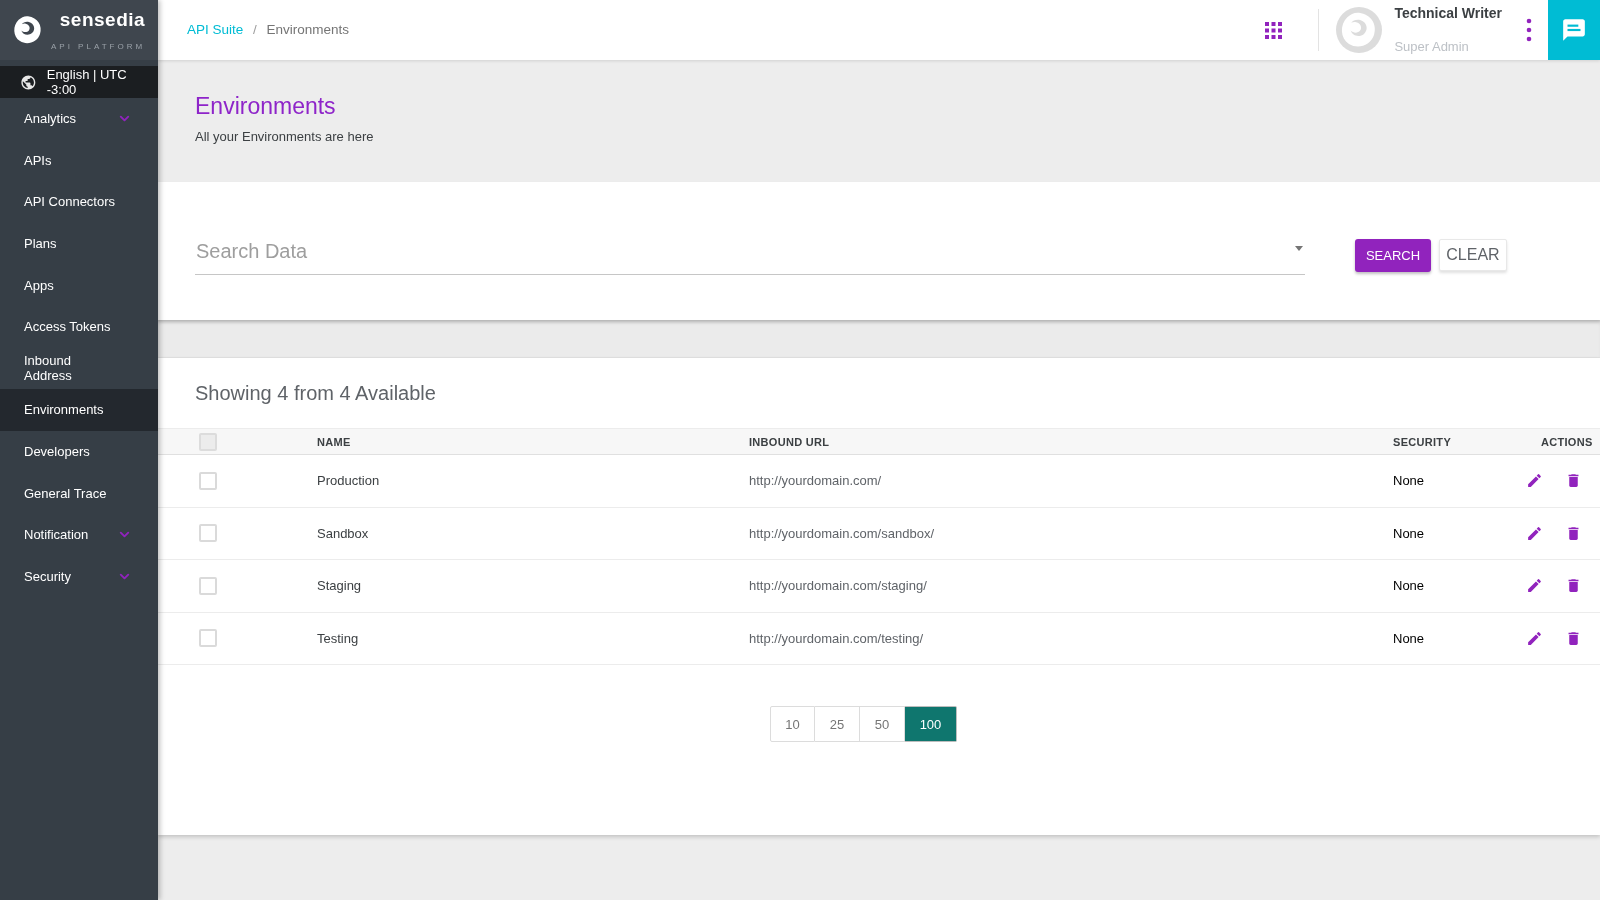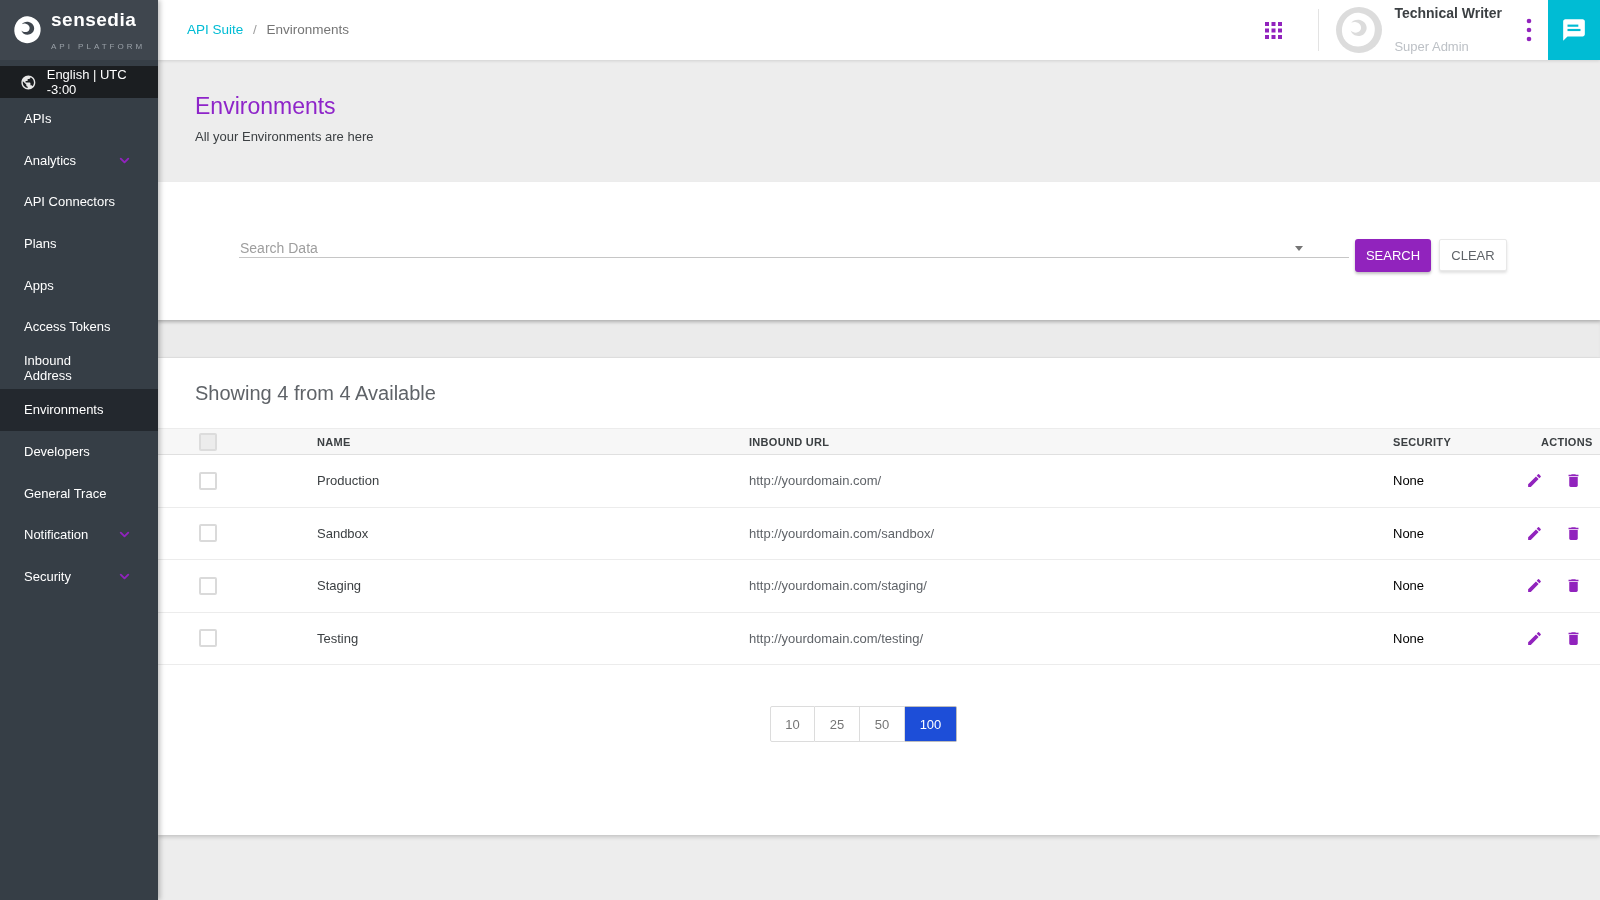--- a/index.html
+++ b/index.html
@@ -6,21 +6,21 @@
   html,body { width:1600px; height:900px; overflow:hidden;
     font-family:"Liberation Sans", sans-serif; background:#ededed; }
 
   .app { position:relative; width:1600px; height:900px; }
 
   
   .sidebar { position:absolute; left:0; top:0; width:158px; height:900px;
     background:#363e46; z-index:30; box-shadow:2px 0 5px rgba(0,0,0,.25); }
   .logo-block { height:60px; background:#3f464e; display:flex; align-items:center;
     padding-left:12px; cursor:pointer; }
-  .logo-text { margin-left:7px; display:flex; flex-direction:column; }
+  .logo-text { margin-left:7px; display:flex; flex-direction:column;text-align:right; }
   .brand-name { color:#fff; font-size:19px; font-weight:bold; letter-spacing:.5px; line-height:20px; }
   .brand-tagline { color:#9aa1a8; font-size:8px; letter-spacing:3px; margin-top:12px; }
   .locale-bar { margin-top:6px; height:32px; background:#1b1e21; display:flex;
     align-items:center; padding-left:20px; color:#fff; font-size:13px; cursor:pointer; }
   .locale-bar svg { margin-right:10px; }
   .menu { display:flex; flex-direction:column; }
   .menu-item { height:41.6px; display:flex; align-items:center; padding:0 26px 0 24px;
     color:#fff; font-size:13px; cursor:pointer; }
   .menu-item.active { background:#23282e; }
   .menu-item .chevron { margin-left:auto; }
@@ -47,33 +47,33 @@
   
   .main { position:absolute; left:158px; top:60px; width:1442px; height:840px; }
   .title-section { height:122px; background:#ededed; padding:33px 0 0 37px; }
   .page-title { color:#8e24c9; font-size:23px; font-weight:400; }
   .page-subtitle { color:#3c4043; font-size:13px; margin-top:9px; }
 
   .search-card { position:relative; height:138px; background:#fff;
     box-shadow:0 2px 3px rgba(0,0,0,.14); }
   .search-field { position:absolute; left:37px; top:52px; width:1110px; }
   .search-input { width:100%; border:none; outline:none; border-bottom:1px solid #c6c6c6;
-    font-size:14px; color:#3c4043; padding:6px 18px 1px 1px;
-    font-family:"Liberation Sans", sans-serif; background:transparent;margin-left:44px; }
+    font-size:20px; color:#3c4043; padding:6px 18px 11px 1px;
+    font-family:"Liberation Sans", sans-serif; background:transparent; }
   .search-input::placeholder { color:#9e9e9e; }
   .search-caret { position:absolute; right:2px; top:12px; width:0; height:0;
     border-left:4.5px solid transparent; border-right:4.5px solid transparent;
     border-top:5px solid #757575; cursor:pointer; }
   .btn-search { position:absolute; left:1197px; top:57px; width:76px; height:33px;
     background:#9123bd; color:#fff; border:none; border-radius:3px; font-size:13px;
     cursor:pointer; font-family:"Liberation Sans", sans-serif;
     box-shadow:0 2px 3px rgba(0,0,0,.25); }
   .btn-clear { position:absolute; left:1281px; top:57px; width:68px; height:32px;
     background:#fff; color:#5f6368; border:1px solid #e8e8e8; border-radius:2px;
-    font-size:13px; cursor:pointer; font-family:"Liberation Sans", sans-serif;
+    font-size:16px; cursor:pointer; font-family:"Liberation Sans", sans-serif;
     box-shadow:0 2px 3px rgba(0,0,0,.12); }
 
   .band { height:38px; background:#ebebeb;
     box-shadow:inset 0 4px 5px -3px rgba(0,0,0,.18); border-bottom:1px solid #e2e2e2; }
 
   .table-card { position:relative; height:477px; background:#fff;
     box-shadow:0 2px 4px rgba(0,0,0,.18); }
   .results-summary { position:absolute; left:37px; top:24px; color:#5f6368;
     font-size:20px; font-weight:400; }
   .table { position:absolute; left:0; top:70px; width:100%; }
@@ -93,21 +93,21 @@
     background:#fff; cursor:pointer; display:inline-block; }
   .checkbox-header { background:#ececec; border-color:#dcdcdc; }
   .icon-btn { cursor:pointer; display:flex; }
 
   .pagination { position:absolute; left:612px; top:348px; display:flex; }
   .page-opt { width:45px; height:36px; background:#fff; border:1px solid #dcdcdc;
     border-left-width:0; color:#757575; font-size:13px; cursor:pointer;
     font-family:"Liberation Sans", sans-serif; }
   .page-opt:first-child { border-left-width:1px; border-radius:2px 0 0 2px; }
   .page-opt:last-of-type { border-radius:0 2px 2px 0; width:52px; }
-  .page-opt.active { background:#1d4ed8; border-color:#bdbdbd; color:#fff; }
+  .page-opt.active { background:#0f766e; border-color:#bdbdbd; color:#fff; }
 </style>
 </head>
 <body>
 
 <div class="app">
 
   <aside class="sidebar">
     <div class="logo-block">
       <svg width="32" height="32" viewBox="0 0 36 36">
         <path d="M18 2.5 C29 4 34.5 13 31.5 22.5 C28.5 32 17 35.5 9 30.5 C1 25.5 0.5 13 7.5 6.5 C10.5 3.7 14 2 18 2.5 Z" fill="#ffffff"></path>
@@ -122,29 +122,29 @@
     <div class="locale-bar">
       <svg width="17" height="17" viewBox="0 0 24 24">
         <path fill="#e8e8e8" d="M12 2C6.48 2 2 6.48 2 12s4.48 10 10 10 10-4.48 10-10S17.52 2 12 2zm-1 17.93c-3.95-.49-7-3.85-7-7.93 0-.62.08-1.21.21-1.79L9 15v1c0 1.1.9 2 2 2v1.93zm6.9-2.54c-.26-.81-1-1.39-1.9-1.39h-1v-3c0-.55-.45-1-1-1H8v-2h2c.55 0 1-.45 1-1V7h2c1.1 0 2-.9 2-2v-.41c2.93 1.19 5 4.06 5 7.41 0 2.08-.8 3.97-2.1 5.39z"></path>
       </svg>
       <span>English | UTC -3:00</span>
     </div>
 
     <nav class="menu">
 
         <div class="menu-item">
-          <span class="menu-label">APIs</span>
-          <svg class="chevron" width="15" height="15" viewBox="0 0 24 24" style="visibility: hidden;">
-            <path d="M6 9 l6 6 6-6" fill="none" stroke="#9123bd" stroke-width="3" stroke-linecap="round" stroke-linejoin="round"></path>
-          </svg>
-        </div>
-
-        <div class="menu-item">
           <span class="menu-label">Analytics</span>
           <svg class="chevron" width="15" height="15" viewBox="0 0 24 24">
+            <path d="M6 9 l6 6 6-6" fill="none" stroke="#9123bd" stroke-width="3" stroke-linecap="round" stroke-linejoin="round"></path>
+          </svg>
+        </div>
+
+        <div class="menu-item">
+          <span class="menu-label">APIs</span>
+          <svg class="chevron" width="15" height="15" viewBox="0 0 24 24" style="visibility: hidden;">
             <path d="M6 9 l6 6 6-6" fill="none" stroke="#9123bd" stroke-width="3" stroke-linecap="round" stroke-linejoin="round"></path>
           </svg>
         </div>
 
         <div class="menu-item">
           <span class="menu-label">API Connectors</span>
           <svg class="chevron" width="15" height="15" viewBox="0 0 24 24" style="visibility: hidden;">
             <path d="M6 9 l6 6 6-6" fill="none" stroke="#9123bd" stroke-width="3" stroke-linecap="round" stroke-linejoin="round"></path>
           </svg>
         </div>

